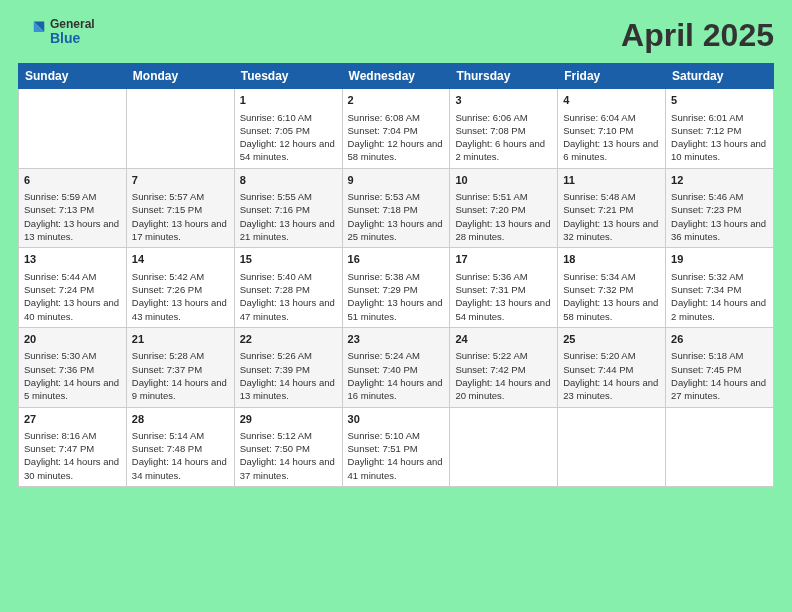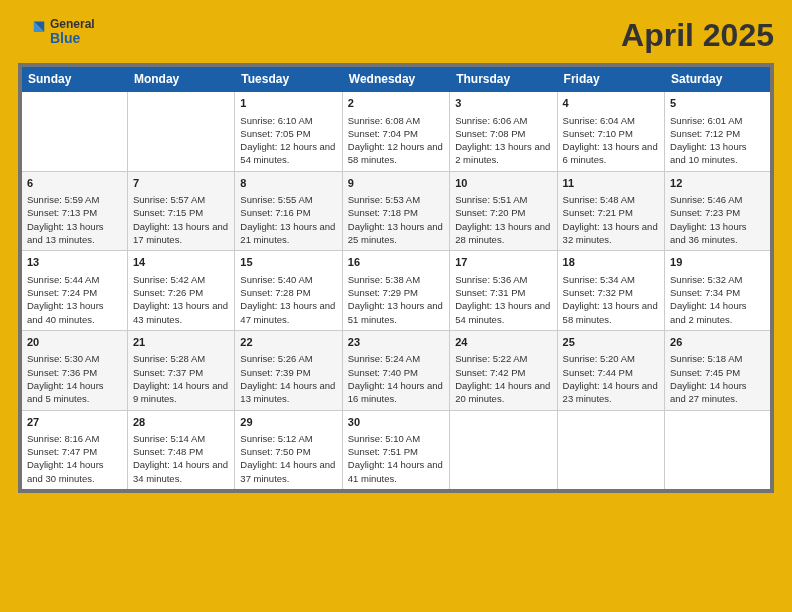--- a/index.html
+++ b/index.html
@@ -6,21 +6,21 @@
     body {
       font-family: Arial, sans-serif;
       background: #fff;
       width: 792px;
       min-height: 612px;
       padding: 0;
     }
     .page {
       width: 792px;
       min-height: 612px;
-      background: #eab308;
+      background: #86efac;
       padding: 18px 18px 10px 18px;
     }
     .header {
       display: flex;
       justify-content: space-between;
       align-items: flex-start;
       margin-bottom: 10px;
     }
     .logo {
       display: flex;
@@ -50,21 +50,21 @@
       color: #333;
       line-height: 1.1;
     }
     .location {
       font-size: 14px;
       color: #555;
     }
     .calendar {
       width: 100%;
       border-collapse: collapse;
-      border: 4px solid #737373;
+      border: 1px solid #737373;
     }
     .calendar th {
       background: #1a5fa8;
       color: #fff;
       font-size: 12px;
       font-weight: bold;
       text-align: left;
       padding: 5px 6px;
       border: 1px solid #1a5fa8;
     }
@@ -147,21 +147,21 @@
               <div>Sunrise: 6:08 AM</div>
               <div>Sunset: 7:04 PM</div>
               <div>Daylight: 12 hours and 58 minutes.</div>
             </div>
           </td>
           <td>
             <div class="cell-content">
               <div class="day-num">3</div>
               <div>Sunrise: 6:06 AM</div>
               <div>Sunset: 7:08 PM</div>
-              <div>Daylight: 13 hours and 2 minutes.</div>
+              <div>Daylight: 6 hours and 2 minutes.</div>
             </div>
           </td>
           <td>
             <div class="cell-content">
               <div class="day-num">4</div>
               <div>Sunrise: 6:04 AM</div>
               <div>Sunset: 7:10 PM</div>
               <div>Daylight: 13 hours and 6 minutes.</div>
             </div>
           </td>

